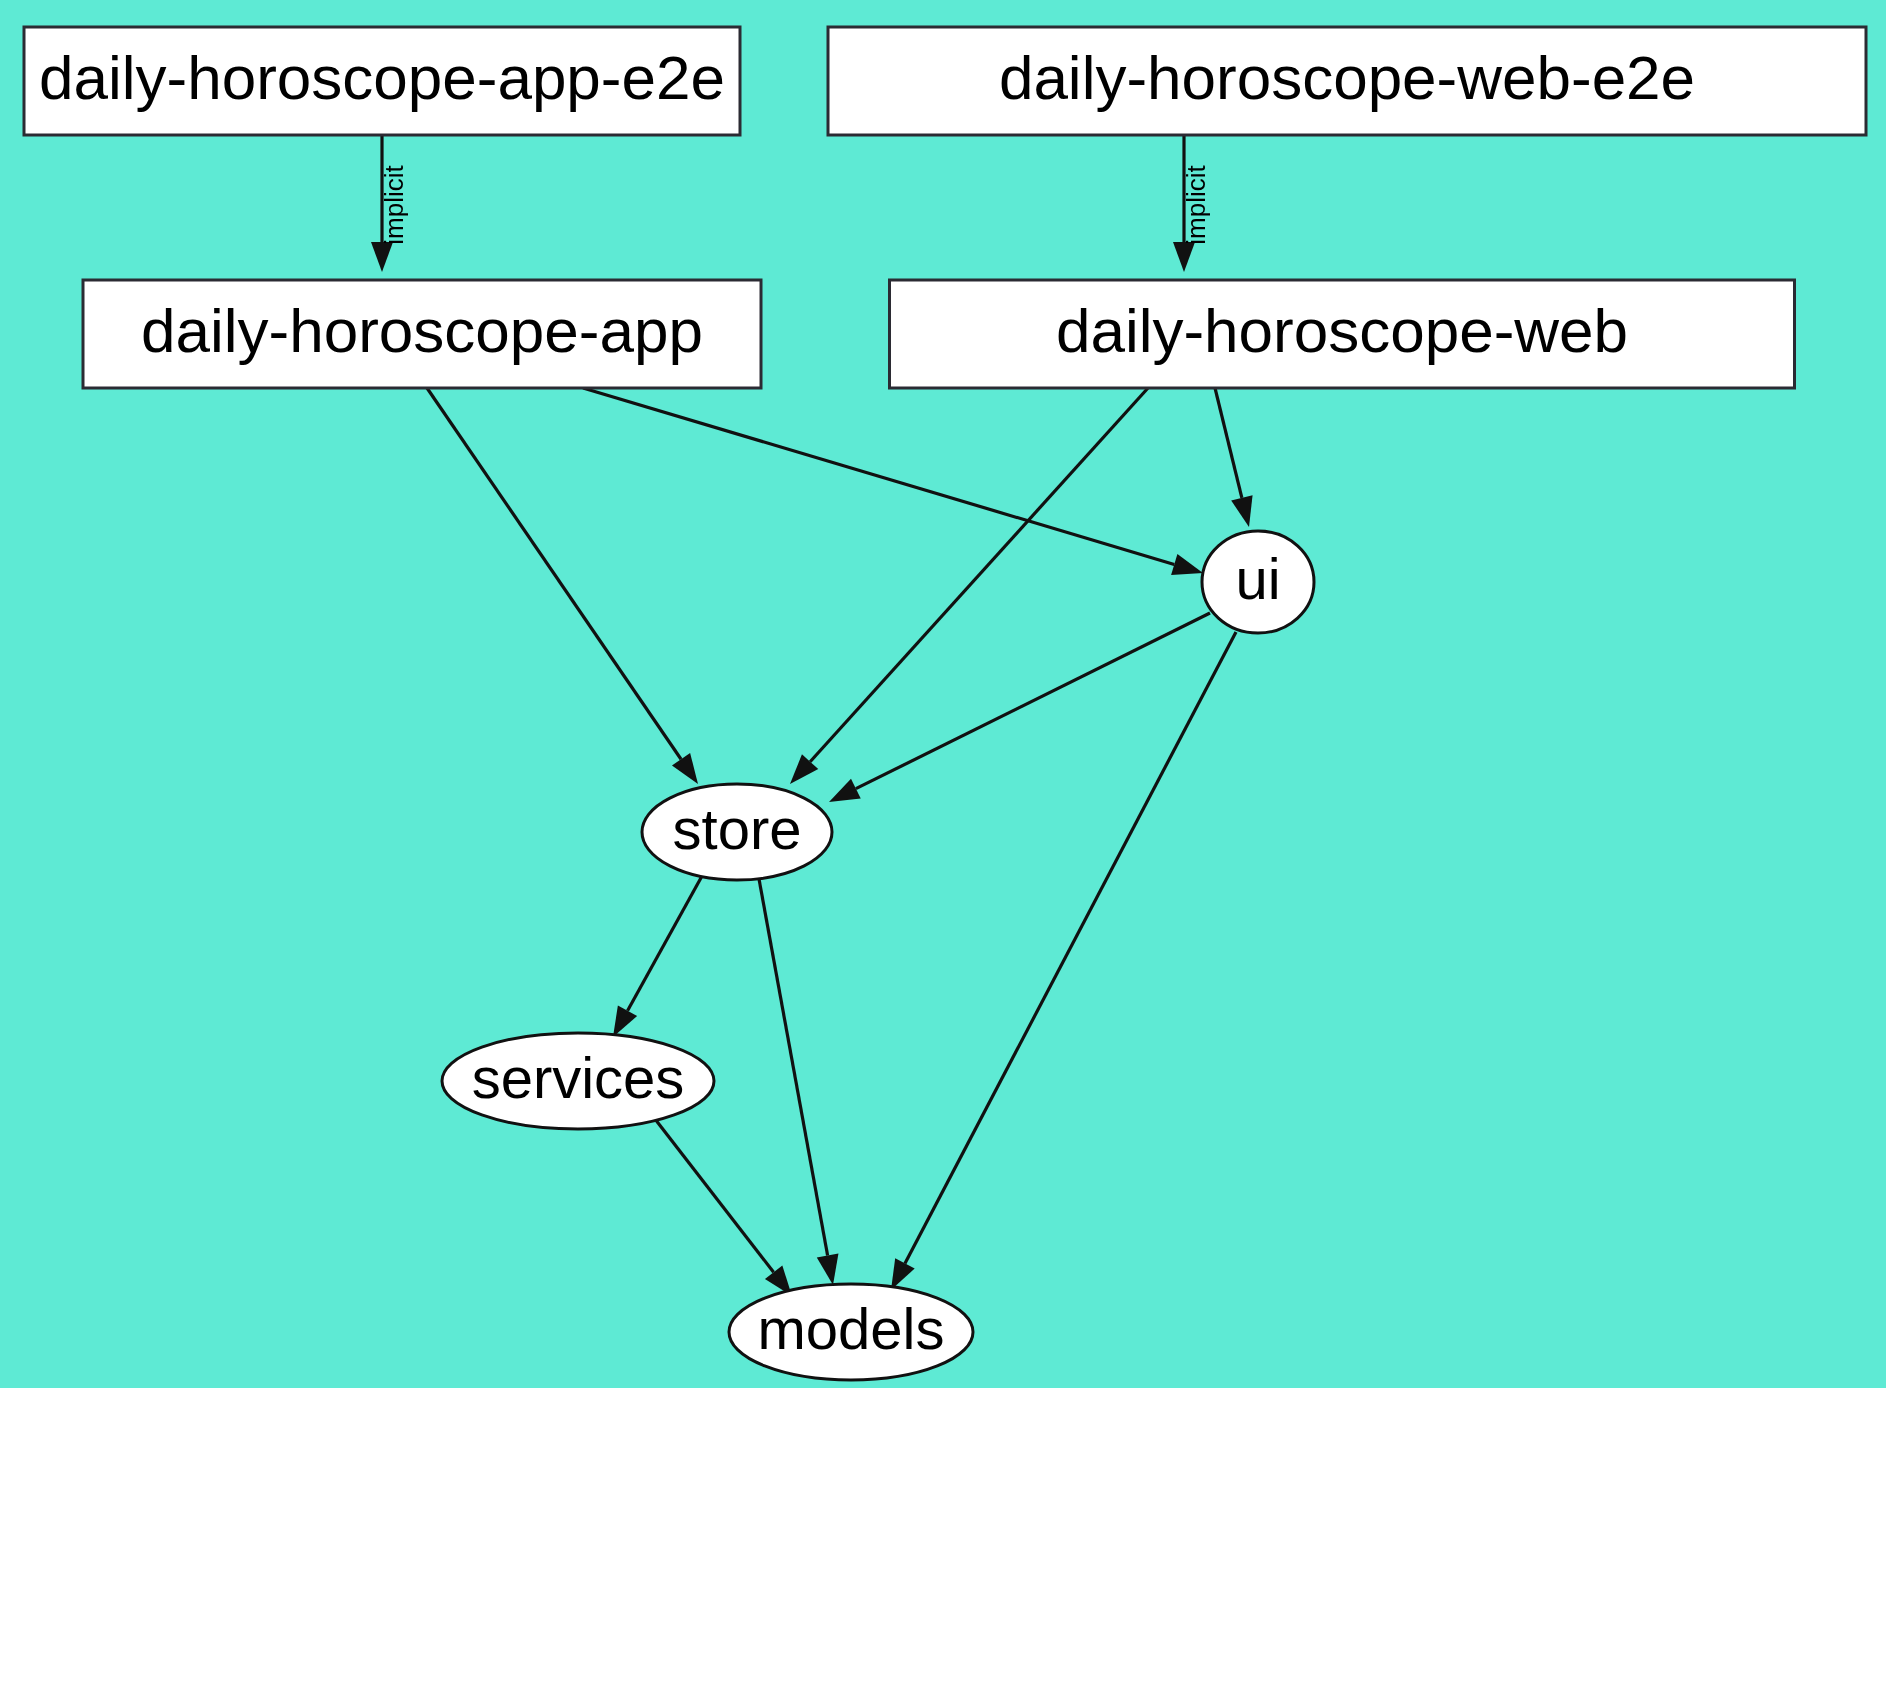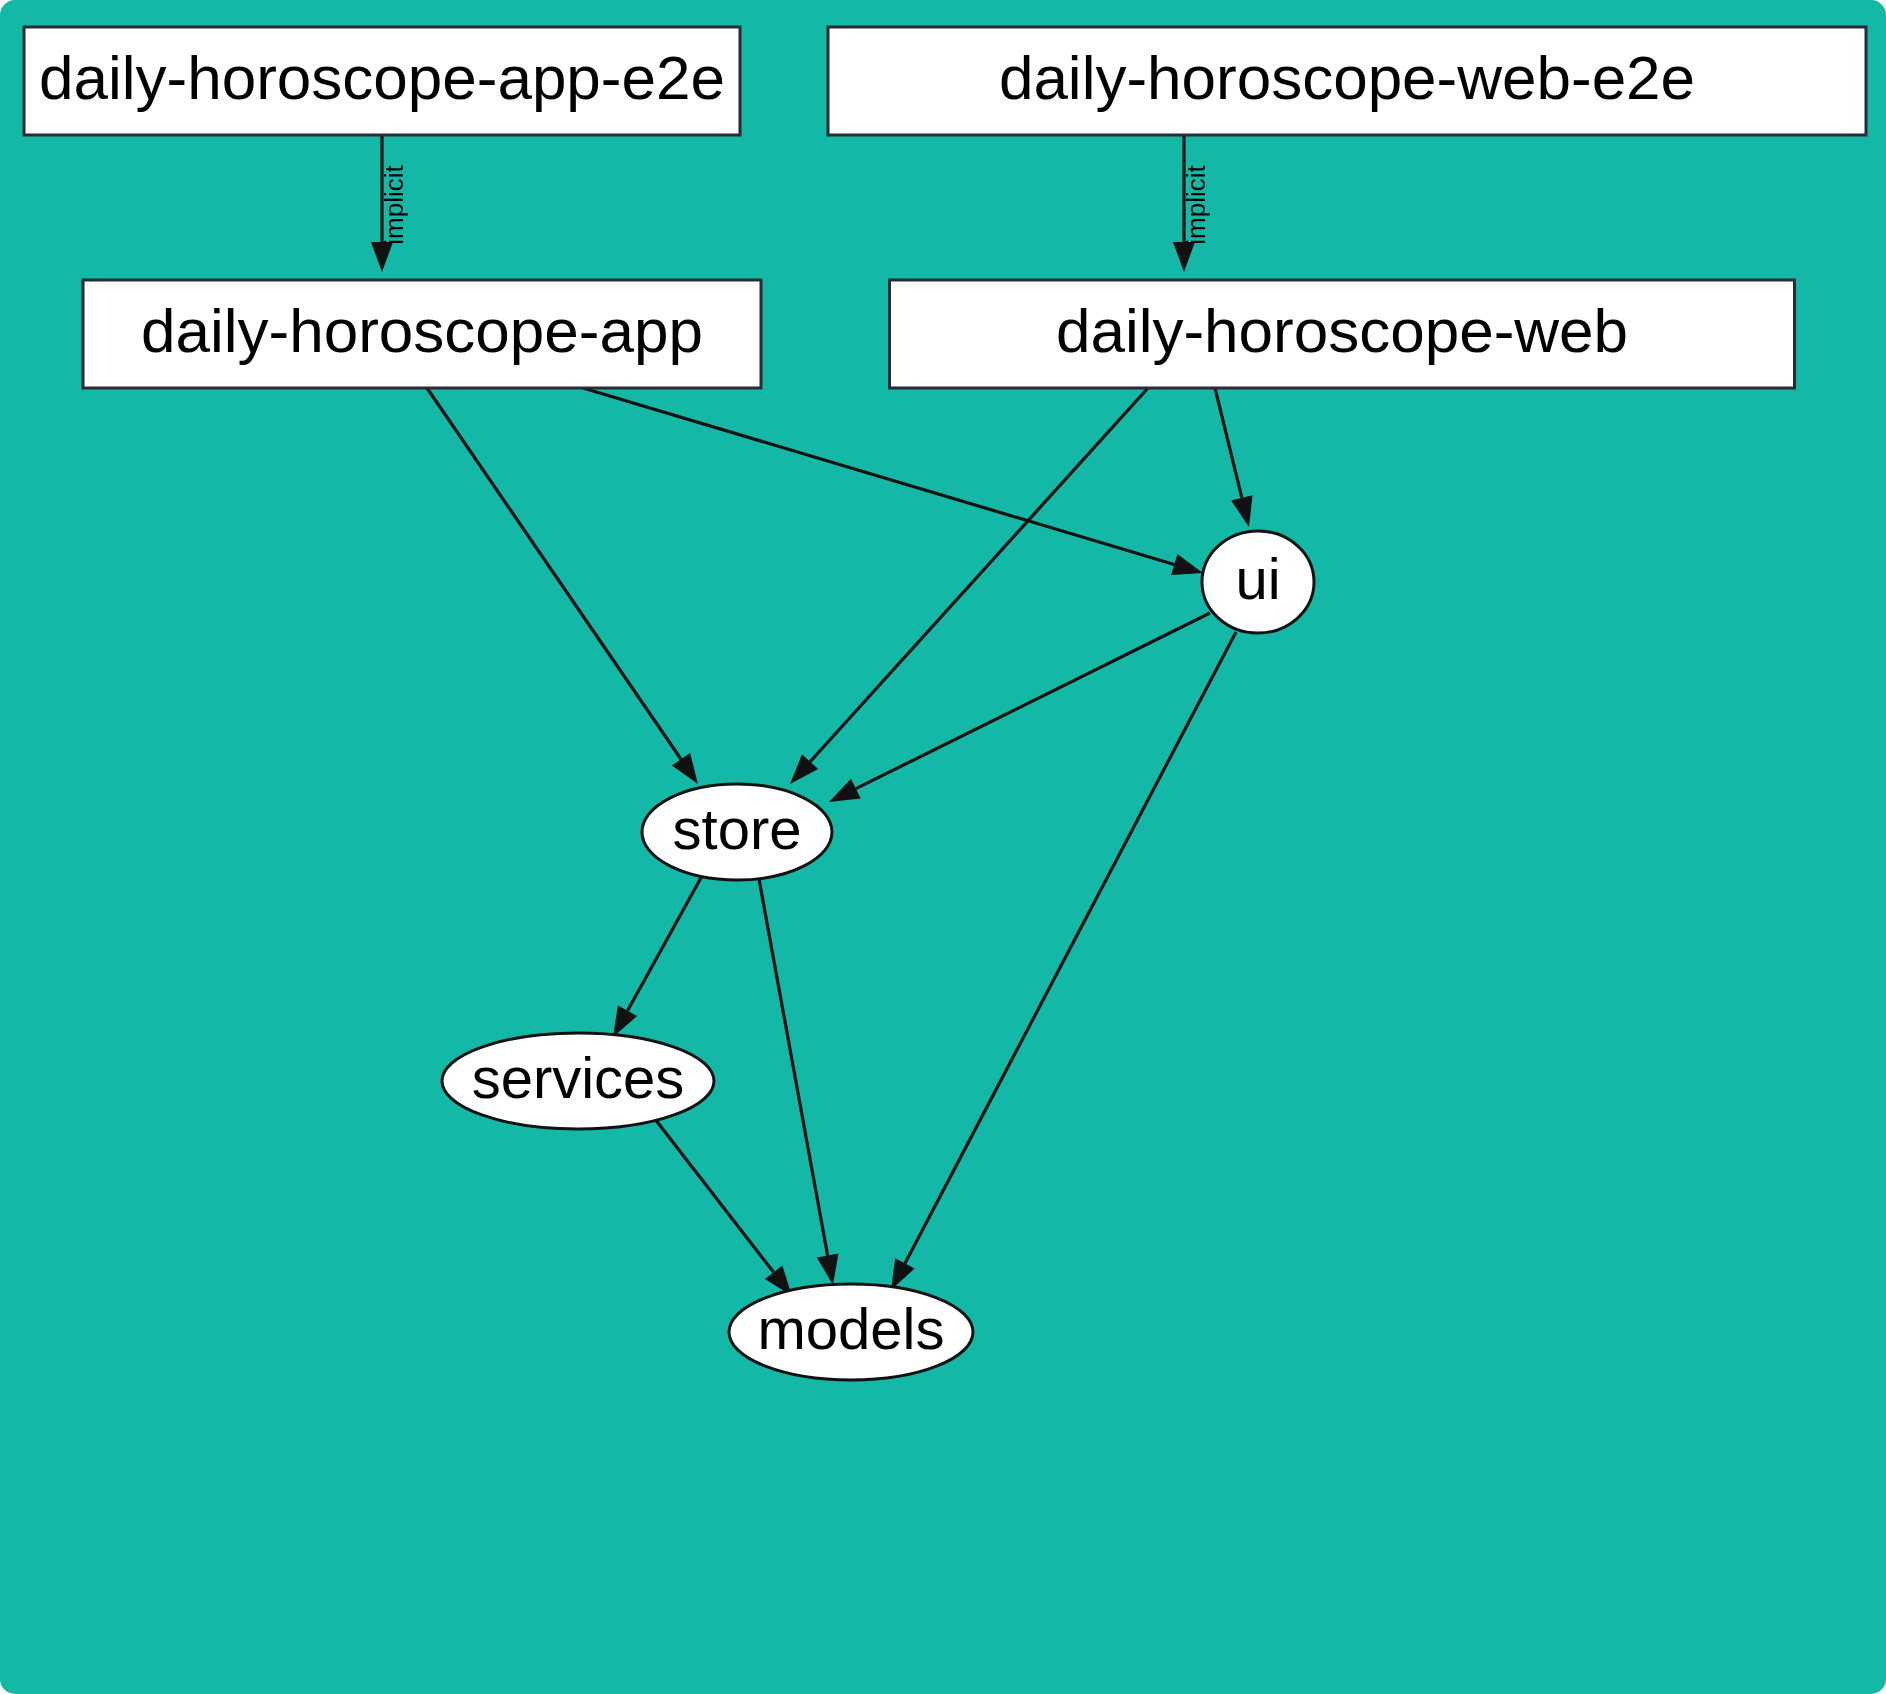--- a/index.html
+++ b/index.html
@@ -6,24 +6,23 @@
     margin: 0;
     padding: 0;
     background: #ffffff;
   }
   body {
     font-family: "Liberation Sans", sans-serif;
   }
   #canvas {
     position: relative;
     width: 1886px;
-    height: 1694px;
-    background: #14b8a6;
+    height: 1388px;
+    background: #5eead4;
     overflow: hidden;
-    border-radius: 15px;
   }
   #graph-svg {
     position: absolute;
     top: 0;
     left: 0;
     width: 1886px;
     height: 1694px;
   }
   .node-box {
     fill: #ffffff;

